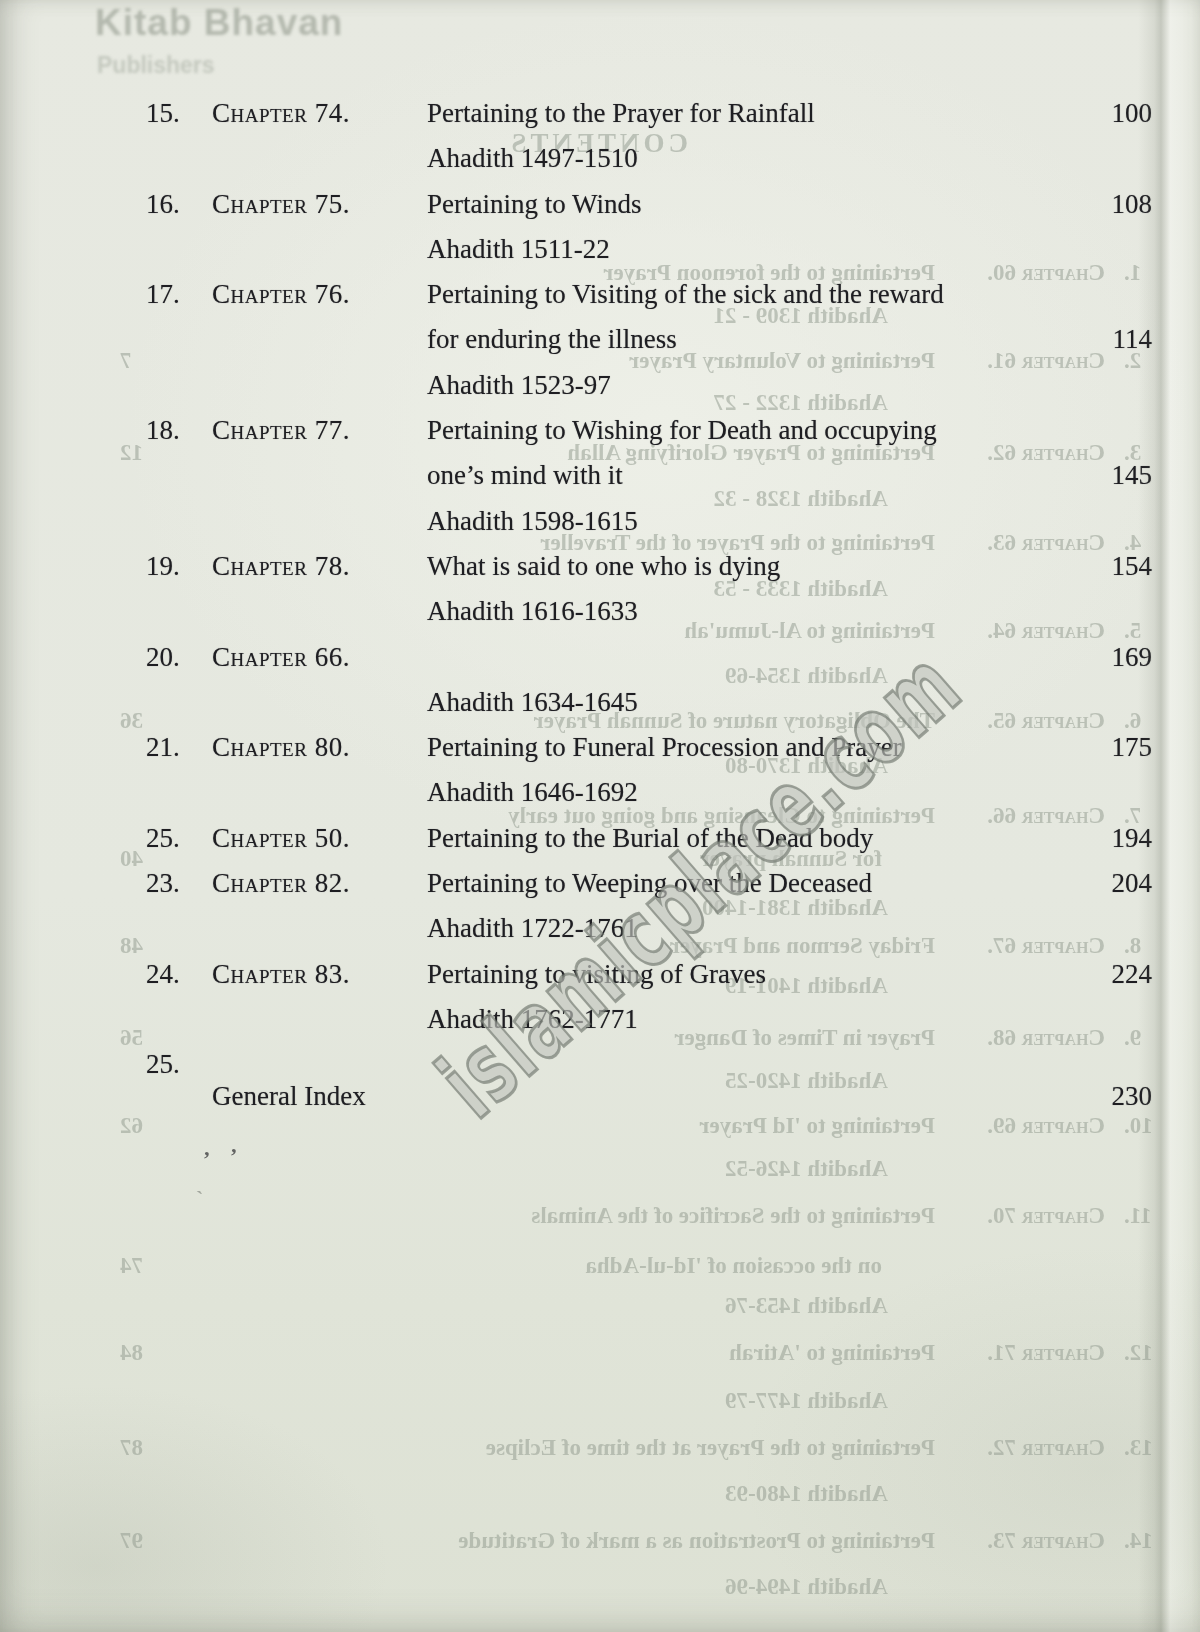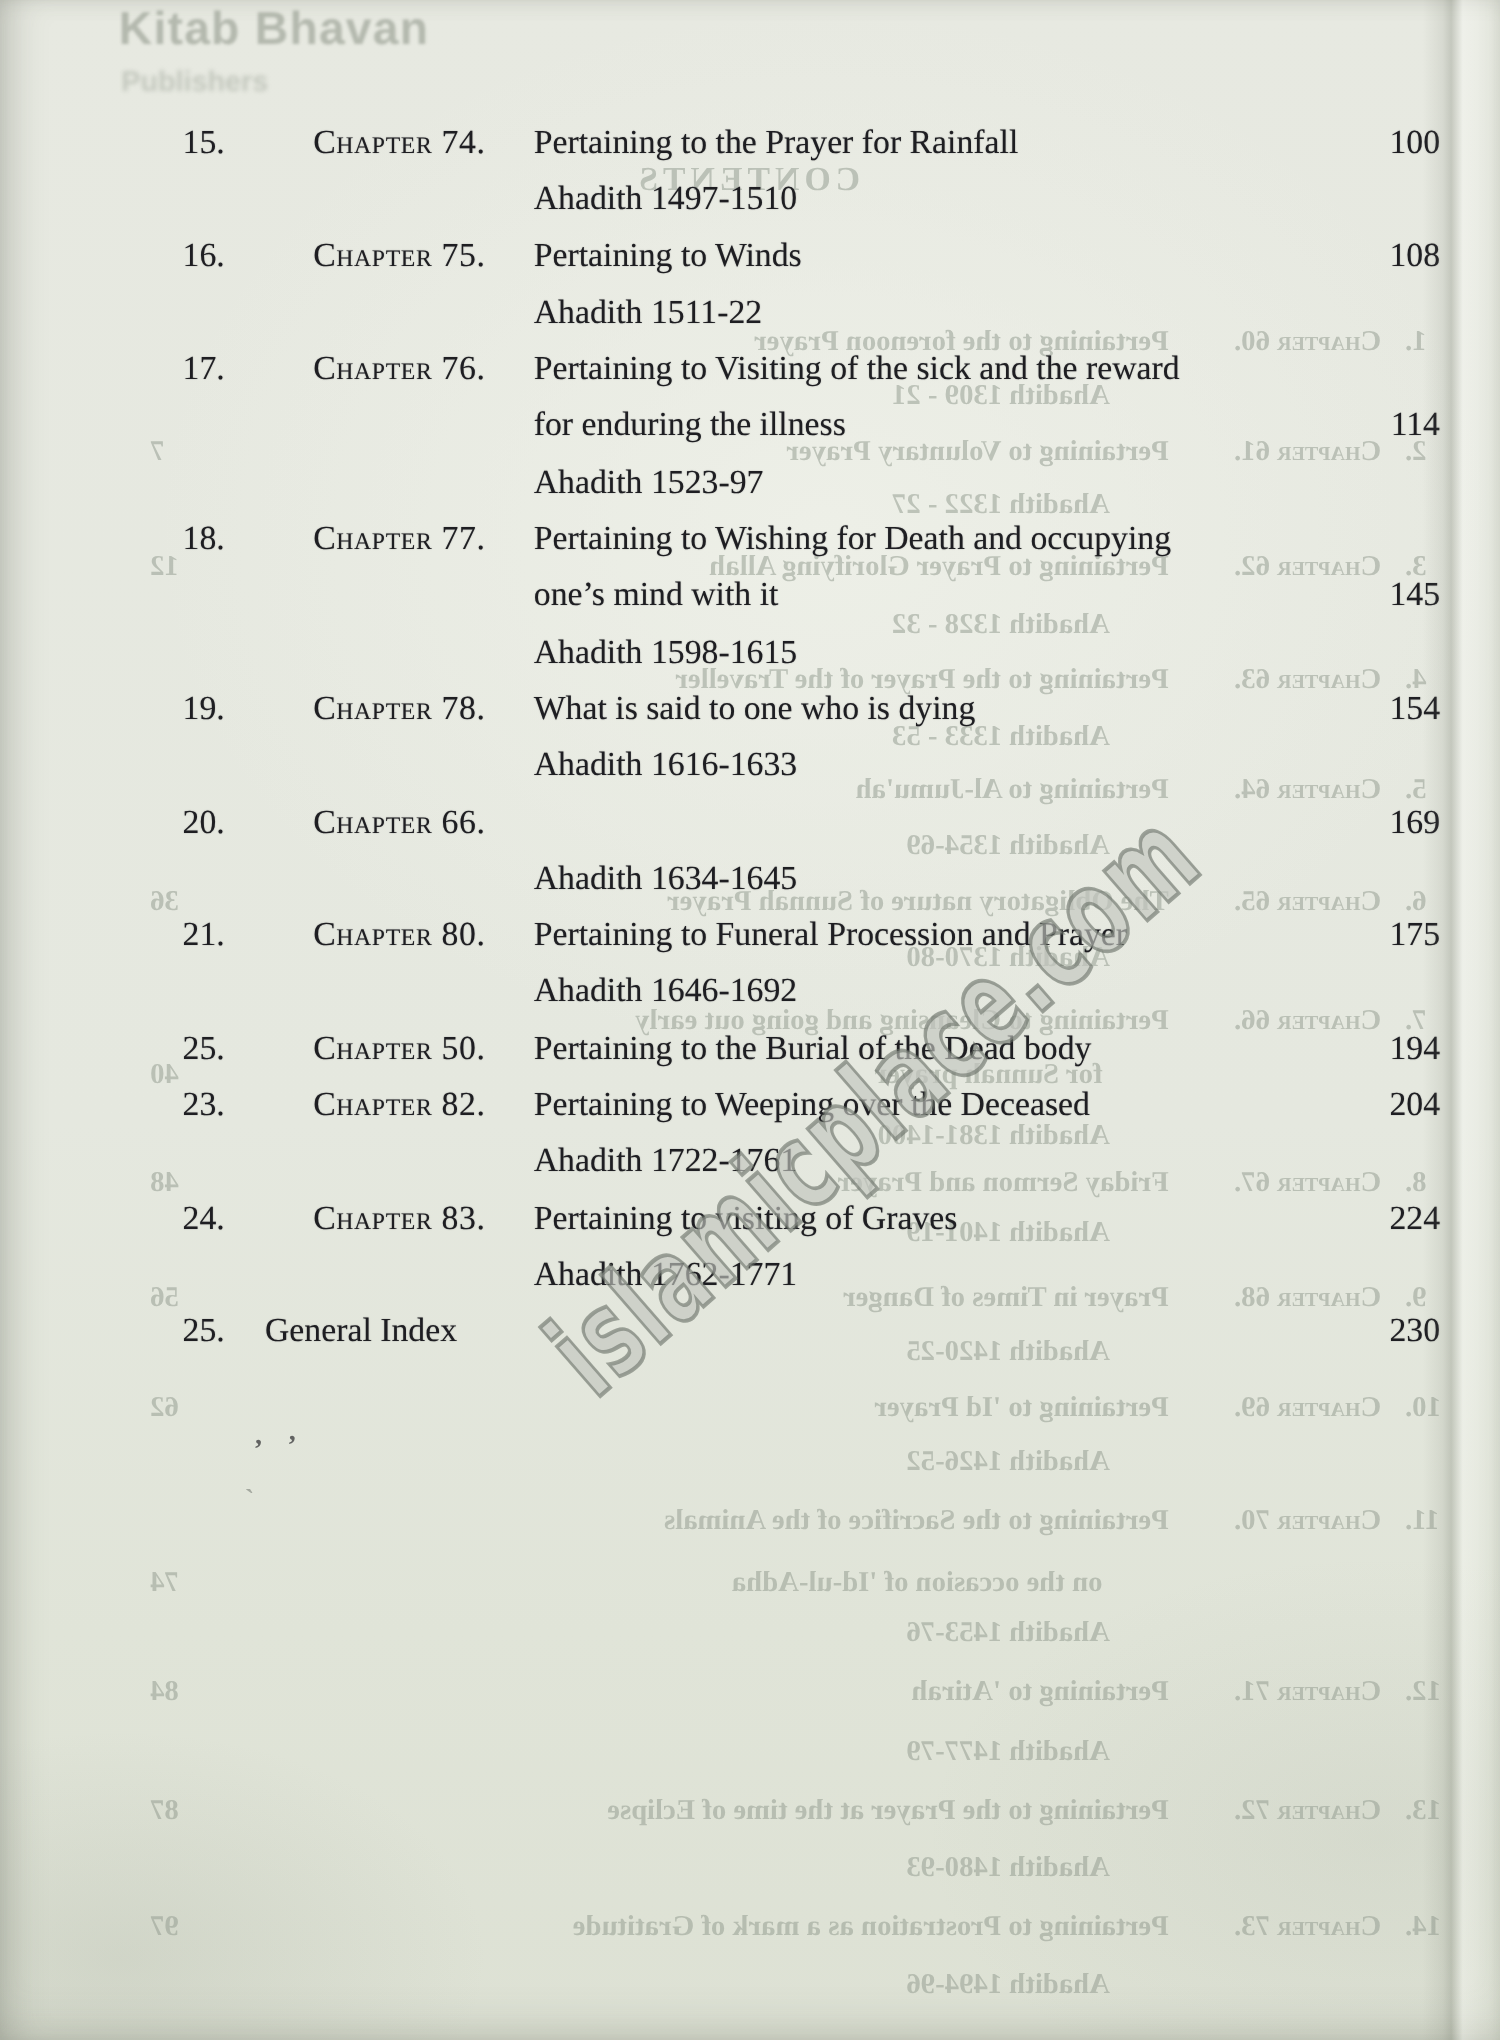--- a/index.html
+++ b/index.html
@@ -49,22 +49,22 @@
   .toc{
     position:absolute;top:91px;left:146px;right:48px;
     color:#1e1e22;font-size:27px;font-weight:normal;
     text-shadow:0 0 1px rgba(40,40,45,.45);
   }
   .entry{display:grid;grid-template-columns:66px 215px 1fr;}
   .entry .cell{min-width:0;}
   .line{height:45.3px;line-height:45.3px;white-space:nowrap;}
   .tl{display:flex;align-items:center;}
   .tl .pg{margin-left:auto;padding-left:10px;}
-  .chapcell{font-variant:small-caps;letter-spacing:.5px;text-align:center;}
-  .entry.no-chap .bodycell{grid-column:2 / 4;}
+  .chapcell{font-variant:small-caps;letter-spacing:.5px;}
+  .entry.no-chap .bodycell{grid-column:2 / 4;margin-top:32px;}
 
   
   .watermark{
     position:absolute;left:700px;top:884px;white-space:nowrap;
     transform:translate(-50%,-50%) rotate(-41deg) scaleY(1.5);
     font-family:"DejaVu Sans","Liberation Sans",sans-serif;
     font-weight:bold;font-size:64px;letter-spacing:2px;
     color:rgba(233,235,229,.45);
     -webkit-text-stroke:2.2px rgba(104,110,101,.58);
     text-shadow:0 0 1px rgba(104,110,101,.35);

